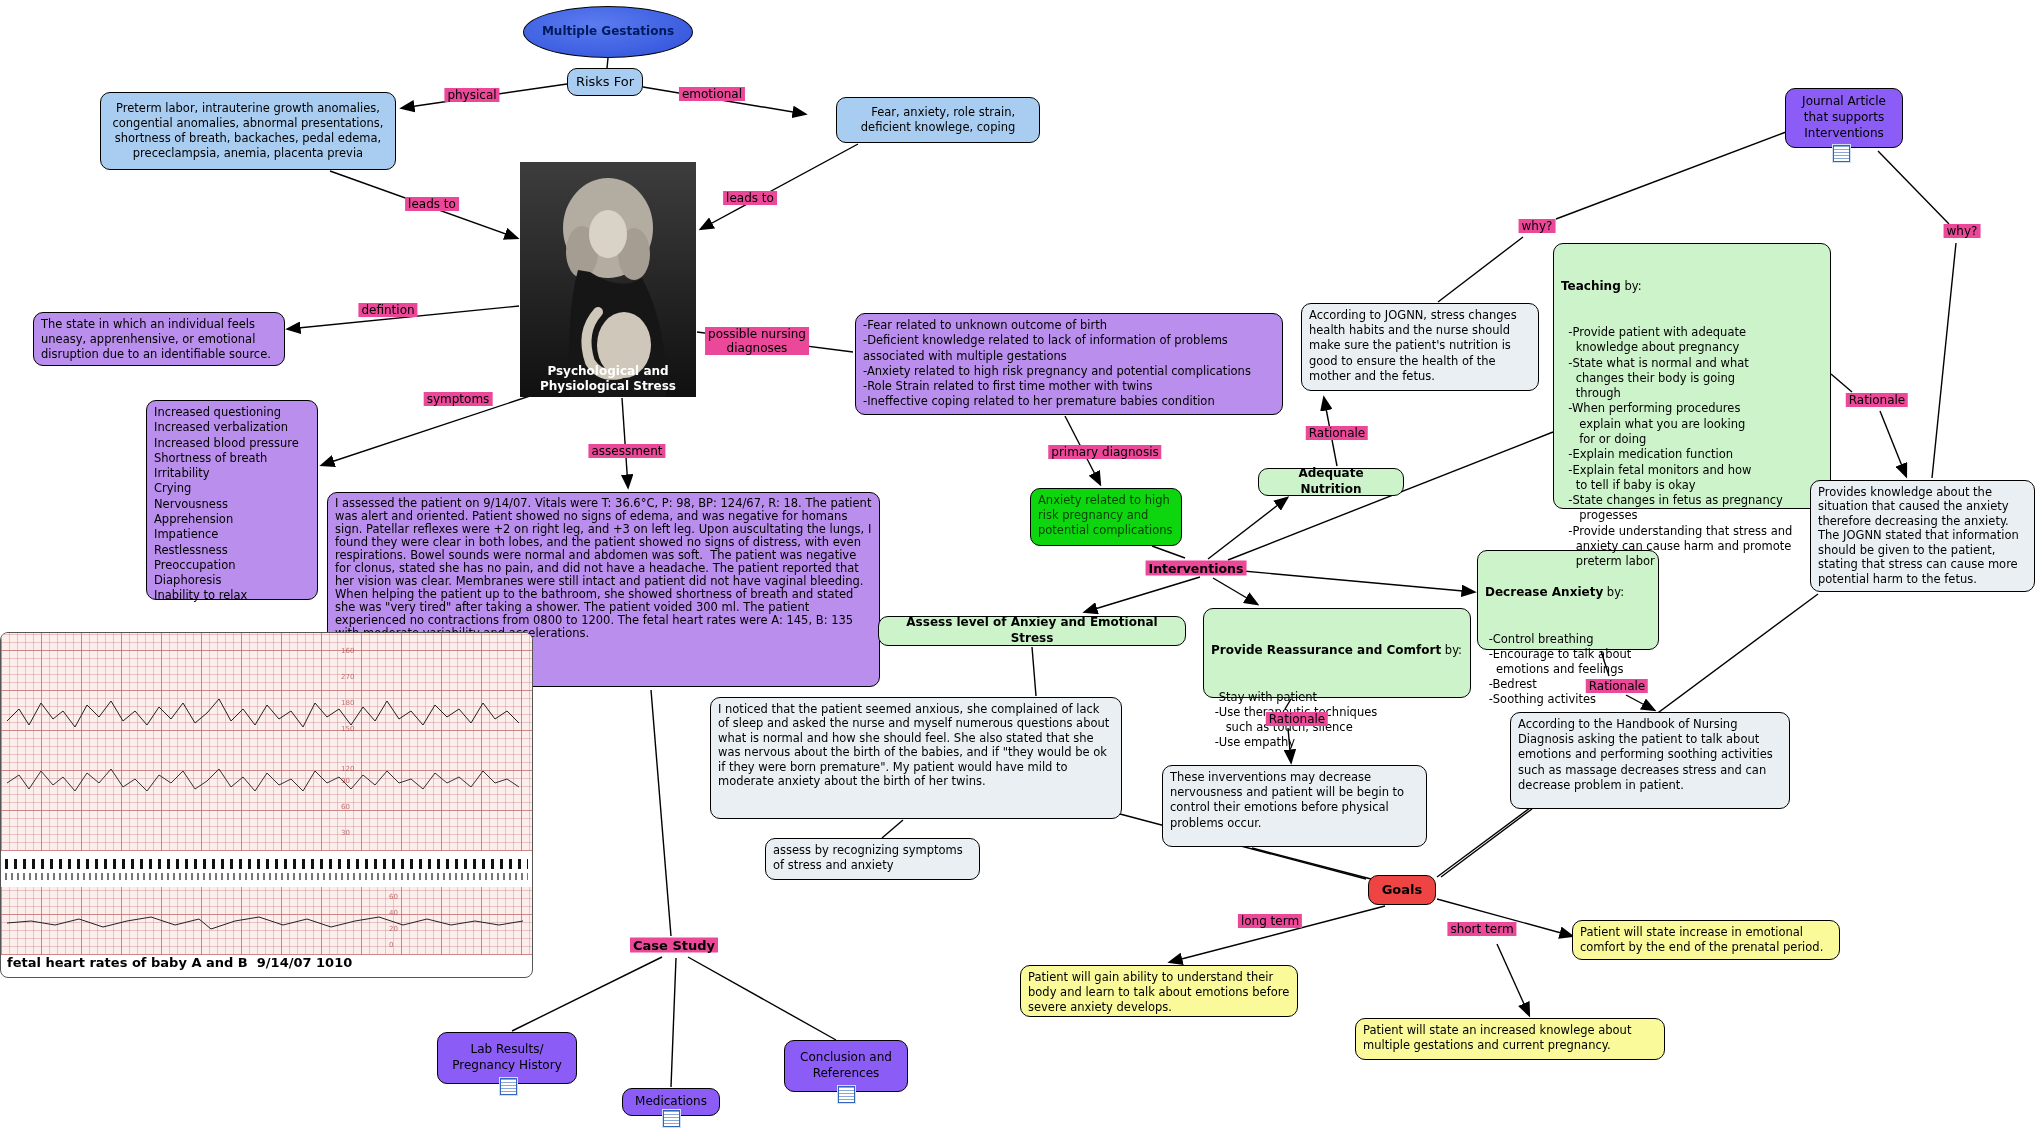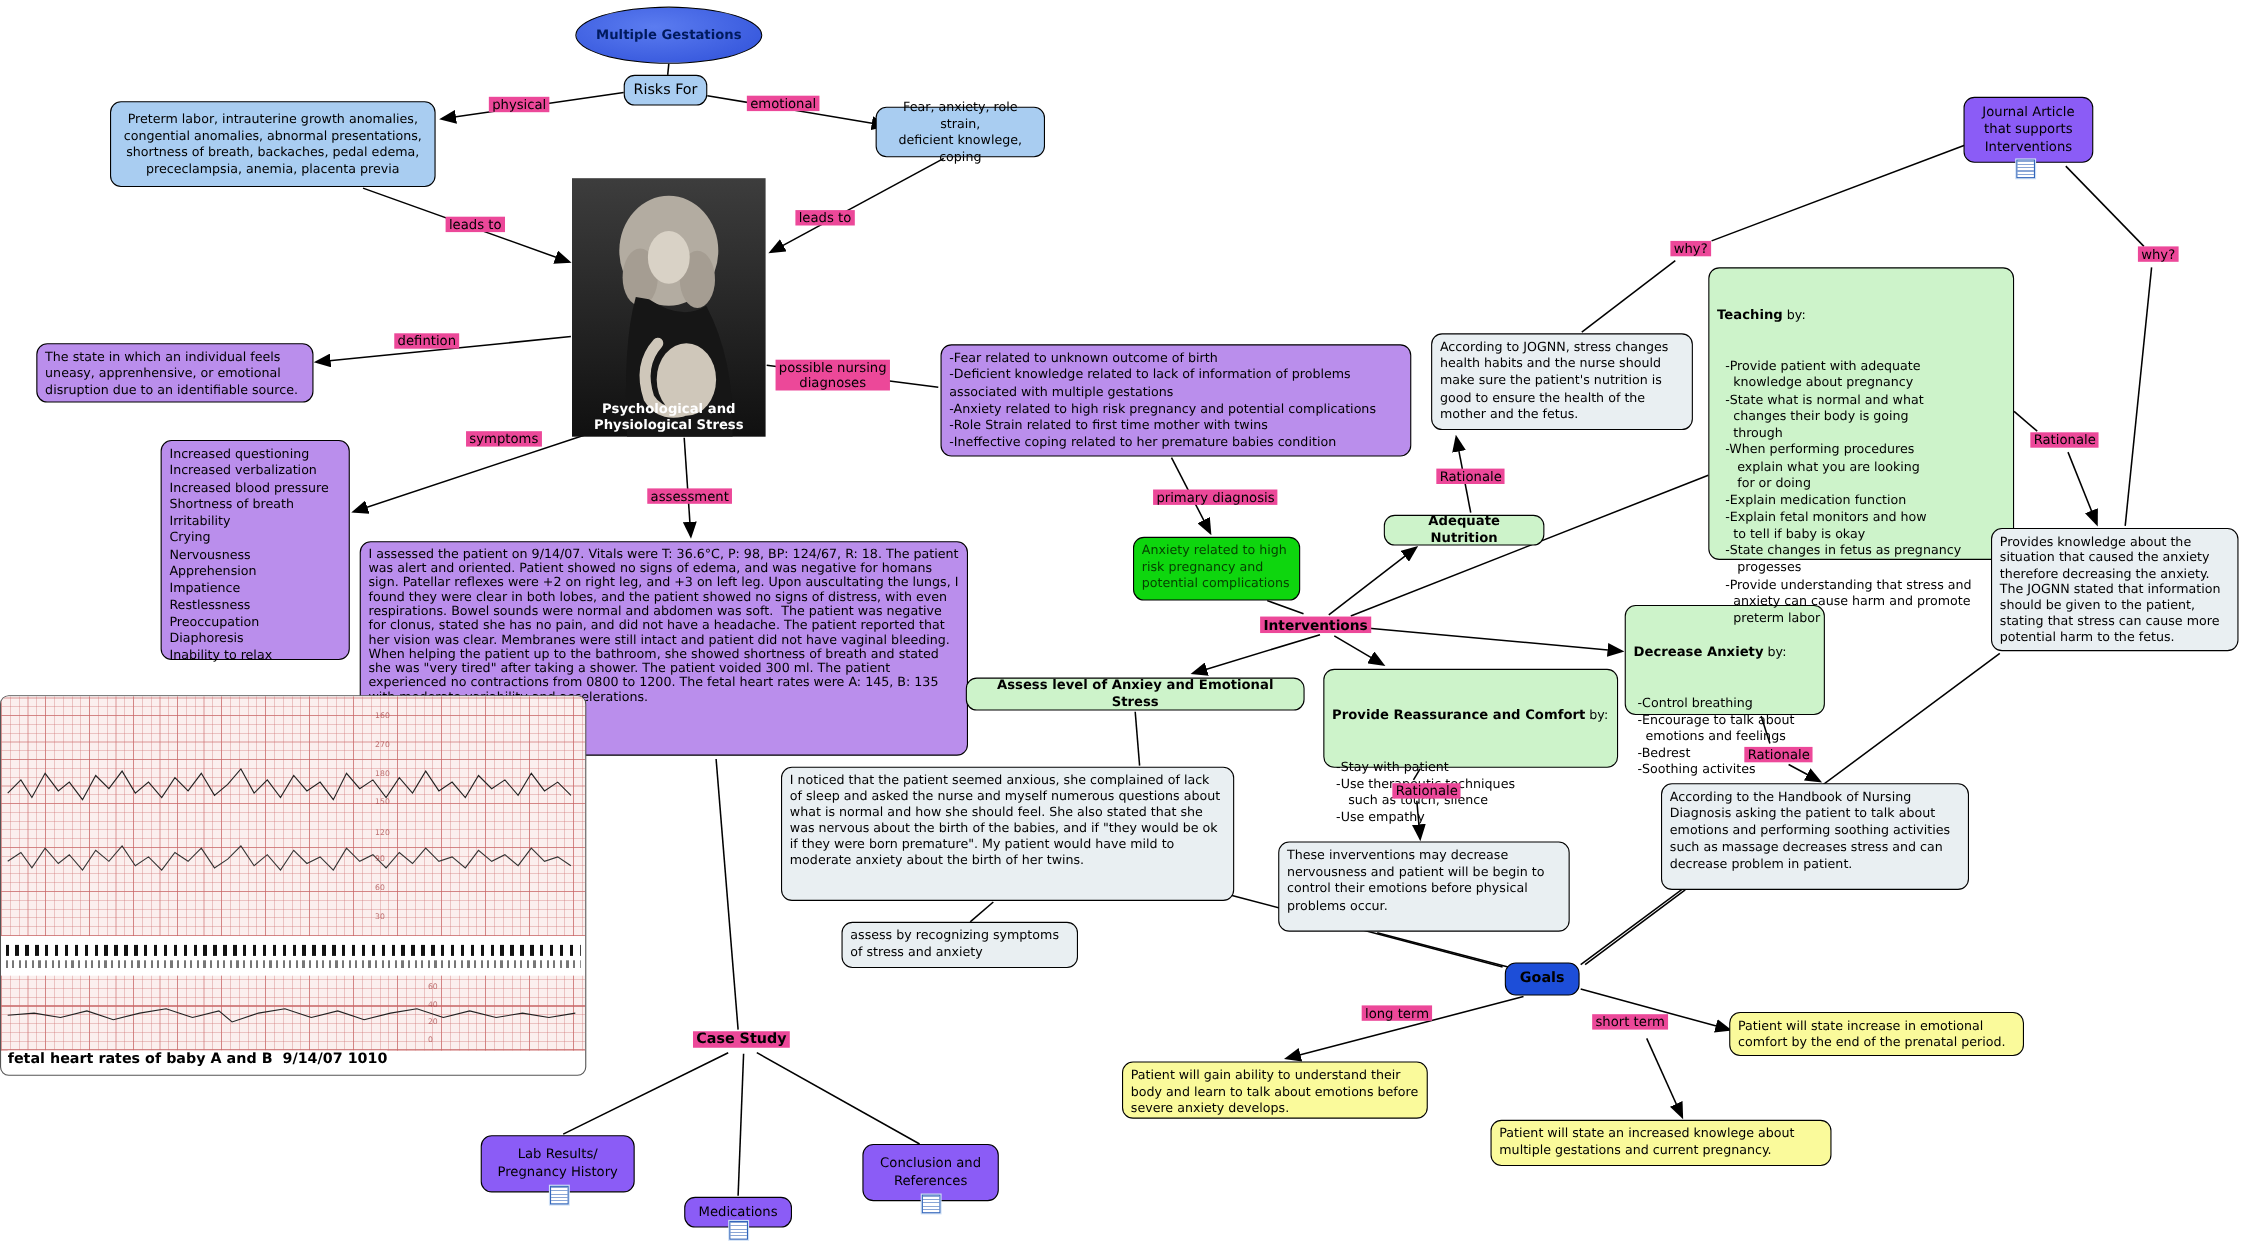--- a/index.html
+++ b/index.html
@@ -9,21 +9,21 @@
   svg.links line{stroke:#000;stroke-width:1.4;}
   .node{position:absolute;box-sizing:border-box;border:1px solid #000;border-radius:10px;
         padding:4px 7px;font-size:11.5px;line-height:1.32;color:#000;white-space:pre-wrap;z-index:2;}
   .cnt{display:flex;align-items:center;justify-content:center;text-align:center;}
   .blue{background:#a9cdf1;}
   .purple{background:#ba8eec;}
   .bgreen{background:#0ed60e;color:#063f00;}
   .pgreen{background:#cdf3ca;}
   .gray{background:#e9eff2;}
   .pink{background:#8b5cf6;}
-  .orange{background:#1d4ed8;font-weight:bold;font-size:13px;}
+  .orange{background:#ef4444;font-weight:bold;font-size:13px;}
   .yellow{background:#fafa9b;}
   .ellipse{border-radius:50%;border:1.6px solid #000;color:#001a5e;font-weight:bold;font-size:12px;
            background:radial-gradient(ellipse at 42% 35%,#5b7cf0,#2e4fd8);}
   .bt{font-weight:bold;font-size:12px;}
   .lbl{position:absolute;transform:translate(-50%,-50%);background:#ec4899;padding:0 3px;
        font-size:12px;white-space:pre;z-index:3;text-align:center;color:#000;}
   .lbl.bold{font-weight:bold;font-size:12.5px;}
   .photo{position:absolute;left:520px;top:162px;width:176px;height:235px;z-index:2;
          background:linear-gradient(#3d3d3d,#101010);}
   .photo-caption{position:absolute;left:0;right:0;bottom:3px;color:#fff;font-weight:bold;
@@ -100,21 +100,21 @@
   <line x1="688" y1="957" x2="836" y2="1040"></line>
 </svg>
 
 <div class="node ellipse cnt" style="left:523px;top:6px;width:170px;height:52px;">Multiple Gestations</div>
 <div class="node blue cnt" style="left:567px;top:68px;width:76px;height:28px;font-size:13px;">Risks For</div>
 
 <div class="node blue cnt" style="left:100px;top:92px;width:296px;height:78px;">Preterm labor, intrauterine growth anomalies,
 congential anomalies, abnormal presentations,
 shortness of breath, backaches, pedal edema,
 prececlampsia, anemia, placenta previa</div>
-<div class="node blue cnt" style="left:796px;top:97px;width:154px;height:46px;">Fear, anxiety, role strain,
+<div class="node blue cnt" style="left:836px;top:97px;width:204px;height:46px;text-align:right;">Fear, anxiety, role strain,
 deficient knowlege, coping</div>
 
 <div class="photo">
   <svg width="176" height="235" viewBox="0 0 176 235">
     <ellipse cx="88" cy="66" rx="45" ry="50" fill="#b3aca1"></ellipse>
     <ellipse cx="62" cy="90" rx="16" ry="26" fill="#a59d92"></ellipse>
     <ellipse cx="114" cy="92" rx="16" ry="26" fill="#a59d92"></ellipse>
     <ellipse cx="88" cy="72" rx="19" ry="24" fill="#d9d2c6"></ellipse>
     <path d="M58 108 Q46 150 50 235 L146 235 Q148 165 122 116 Q100 130 70 110 Z" fill="#161616"></path>
     <ellipse cx="104" cy="183" rx="27" ry="33" fill="#cfc7ba"></ellipse>
@@ -240,21 +240,21 @@
   <div class="ctg-grid" style="top:0;height:218px;"></div>
   <div class="ctg-band">
     <div class="ctg-dashes"></div>
     <div class="ctg-dashes2"></div>
   </div>
   <div class="ctg-grid" style="top:254px;height:68px;"></div>
   <span class="ctg-num" style="left:340px;top:14px;">160</span>
   <span class="ctg-num" style="left:340px;top:40px;">270</span>
   <span class="ctg-num" style="left:340px;top:66px;">180</span>
   <span class="ctg-num" style="left:340px;top:92px;">150</span>
-  <span class="ctg-num" style="left:340px;top:120px;">120</span>
+  <span class="ctg-num" style="left:340px;top:132px;">120</span>
   <span class="ctg-num" style="left:340px;top:144px;">90</span>
   <span class="ctg-num" style="left:340px;top:170px;">60</span>
   <span class="ctg-num" style="left:340px;top:196px;">30</span>
   <span class="ctg-num" style="left:388px;top:260px;">60</span>
   <span class="ctg-num" style="left:388px;top:276px;">40</span>
   <span class="ctg-num" style="left:388px;top:292px;">20</span>
   <span class="ctg-num" style="left:388px;top:308px;">0</span>
   <svg width="533" height="346">
     <polyline fill="none" stroke="#222" stroke-width="1" points="6,88 18,76 28,92 40,70 52,86 62,78 74,94 86,72 98,84 110,68 122,88 134,78 146,92 158,74 170,86 182,70 194,90 206,80 218,66 230,88 242,76 254,92 266,72 278,86 290,78 302,94 314,70 326,84 338,76 350,92 362,74 374,88 386,68 398,86 410,78 422,92 434,72 446,84 458,76 470,90 482,70 494,86 506,78 518,90"></polyline>
     <polyline fill="none" stroke="#333" stroke-width="1" points="6,150 18,142 28,156 40,138 52,152 62,144 74,158 86,140 98,150 110,136 122,154 134,146 146,158 158,142 170,150 182,138 194,156 206,148 218,136 230,154 242,144 254,158 266,140 278,152 290,146 302,158 314,138 326,150 338,144 350,156 362,142 374,152 386,138 398,150 410,146 422,156 434,140 446,150 458,144 470,154 482,138 494,150 506,146 518,154"></polyline>

